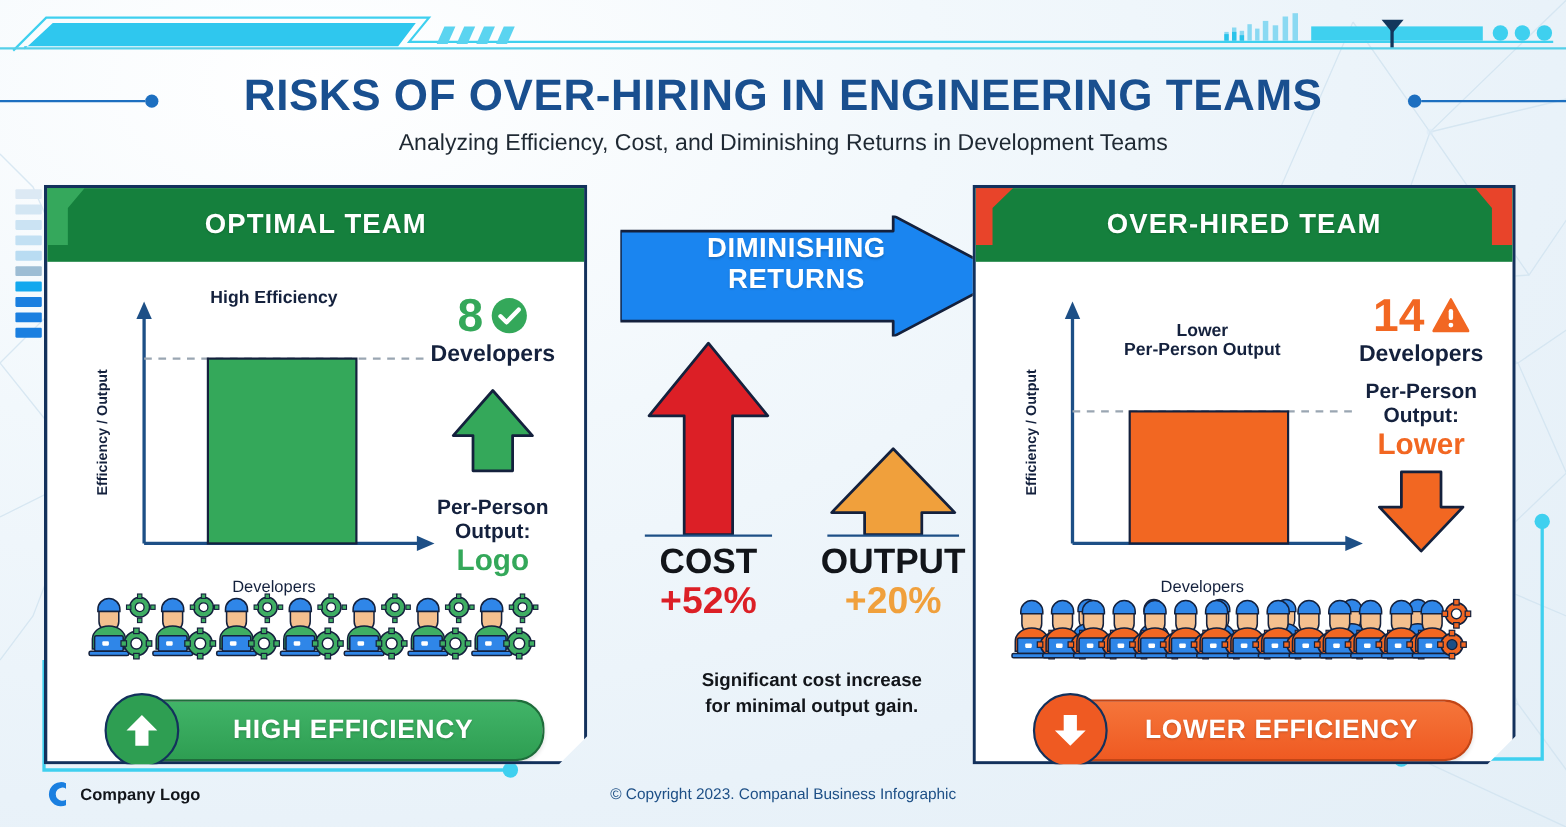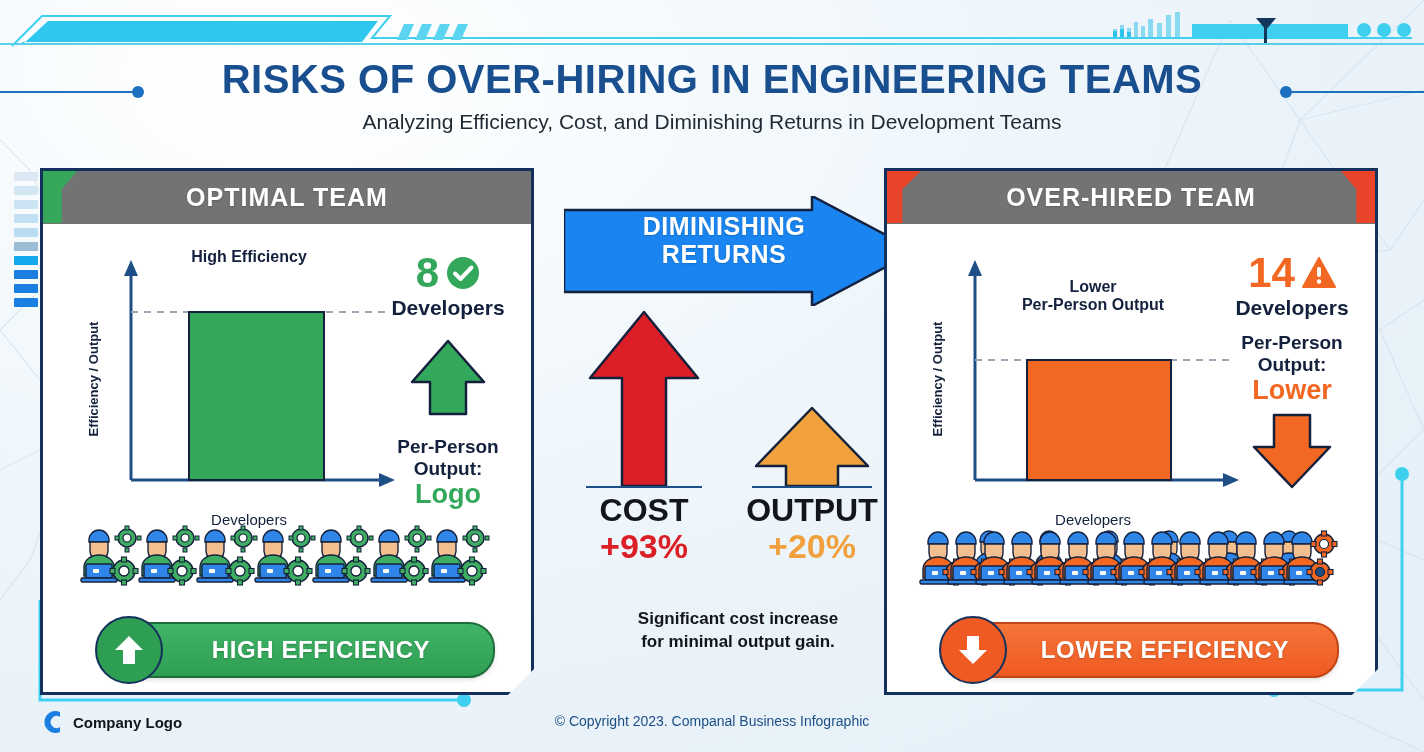--- a/index.html
+++ b/index.html
@@ -18,40 +18,40 @@
   
   .bg-net{position:absolute;inset:0;pointer-events:none;}
 
   
   .hud{position:absolute;left:0;top:0;width:1424px;height:56px;}
 
   
   .title-wrap{position:absolute;left:0;top:56px;width:1424px;text-align:center;}
   .main-title{
     font-size:40px;font-weight:bold;letter-spacing:.5px;color:#194f8f;
-    margin:0;line-height:1.15;
+    margin:8px;line-height:1.15;
     text-shadow:0 1px 0 rgba(255,255,255,.6);
   }
   .subtitle{
     font-size:21px;color:#1f2933;margin:8px 0 0 0;font-weight:400;
   }
   .title-deco{position:absolute;top:84px;pointer-events:none;}
 
   
   .panel{
     position:absolute;top:168px;width:494px;height:527px;
     background:#ffffff;
     border:3px solid #13315c;
     box-sizing:border-box;
     clip-path:polygon(0 0,100% 0,100% calc(100% - 26px),calc(100% - 26px) 100%,0 100%);
   }
   #panel-left{left:40px;}
   #panel-right{left:884px;}
   .panel-head{
-    position:relative;height:53px;background:#737373;
+    position:relative;height:67px;background:#15803d;
     display:flex;align-items:center;justify-content:center;
     overflow:hidden;
   }
   .panel-head .corner{position:absolute;top:0;width:34px;height:52px;}
   .corner-l{left:0;background:#35a85c;clip-path:polygon(0 0,100% 0,55% 35%,55% 100%,0 100%);}
   .corner-r{right:0;background:#e8442a;clip-path:polygon(0 0,100% 0,100% 100%,45% 100%,45% 35%);}
   .panel-title{
     color:#fff;font-size:25px;font-weight:bold;letter-spacing:1px;position:relative;z-index:2;
     text-shadow:0 1px 2px rgba(0,0,0,.18);
   }
@@ -345,21 +345,21 @@
     </div>
 
     <div class="metrics">
 
       <svg style="position:absolute;left:22px;top:0;" width="116" height="190" viewBox="0 0 116 190">
         <path d="M58 4 L112 70 L80 70 L80 178 L36 178 L36 70 L4 70 Z" fill="#dc1f26" stroke="#14213d" stroke-width="2.5" stroke-linejoin="round"></path>
         <line x1="0" y1="179" x2="116" y2="179" stroke="#1d4f86" stroke-width="2"></line>
       </svg>
       <div class="metric" style="left:8px;top:186px;width:144px;">
         <div class="metric-name">COST</div>
-        <div class="metric-val" style="color:#dc1f26">+93%</div>
+        <div class="metric-val" style="color:#dc1f26">+52%</div>
       </div>
 
       <svg style="position:absolute;left:188px;top:96px;" width="120" height="94" viewBox="0 0 120 94">
         <path d="M60 4 L116 62 L86 62 L86 82 L34 82 L34 62 L4 62 Z" fill="#f0a03c" stroke="#14213d" stroke-width="2.5" stroke-linejoin="round"></path>
         <line x1="0" y1="83" x2="120" y2="83" stroke="#1d4f86" stroke-width="2"></line>
       </svg>
       <div class="metric" style="left:176px;top:186px;width:144px;">
         <div class="metric-name">OUTPUT</div>
         <div class="metric-val" style="color:#f0a03c">+20%</div>
       </div>

